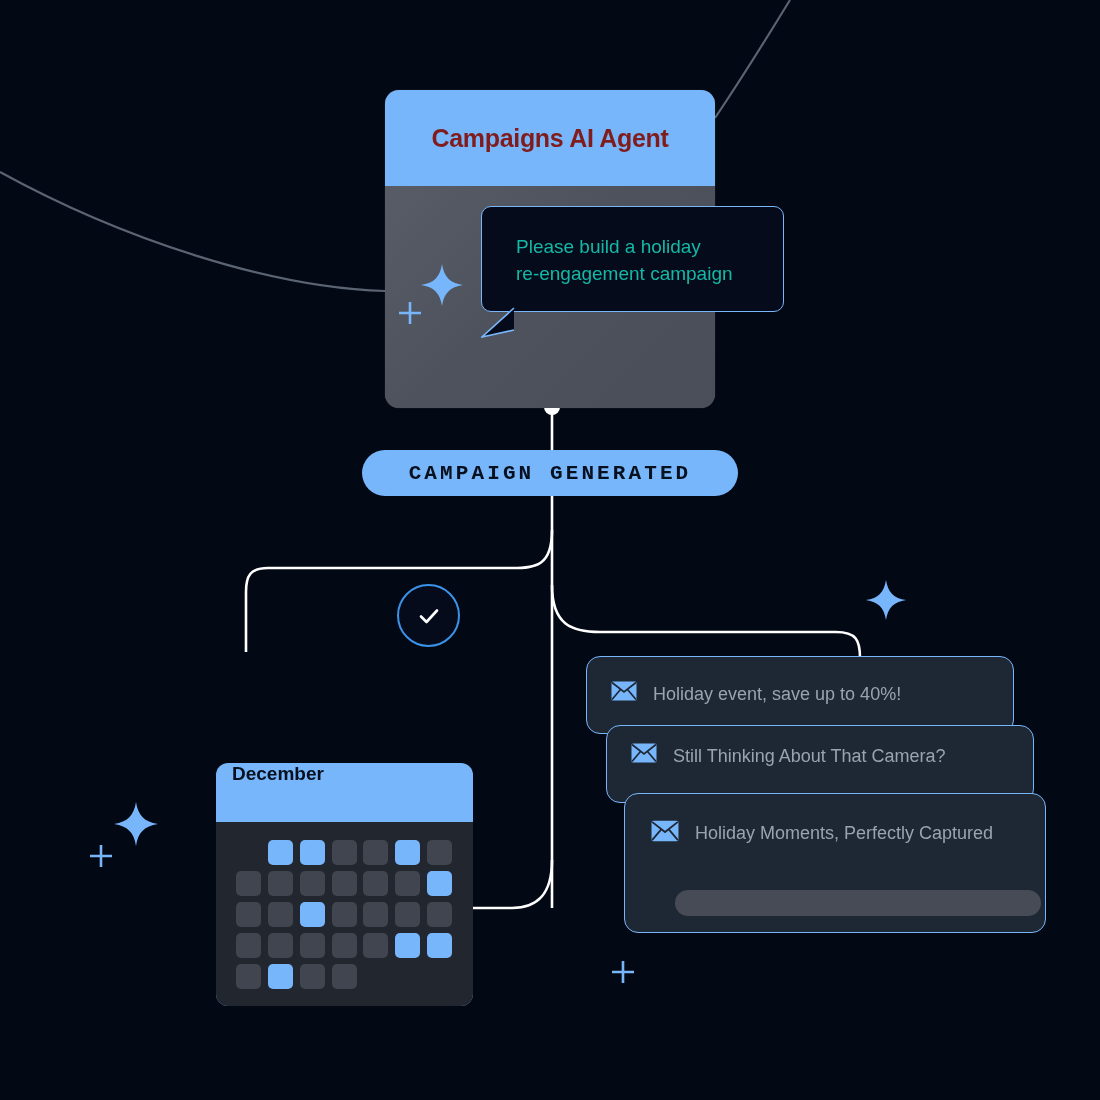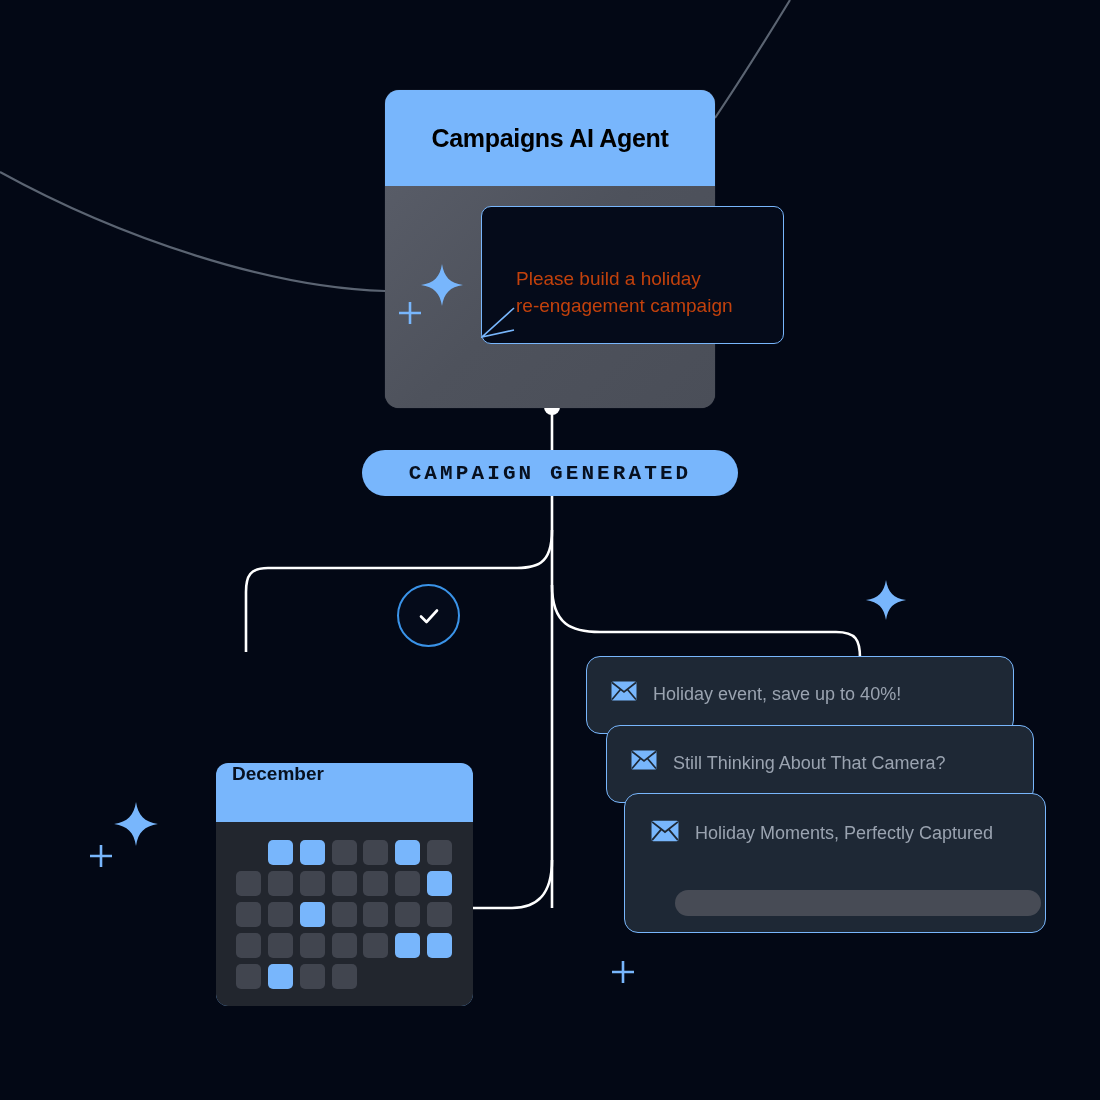--- a/index.html
+++ b/index.html
@@ -43,21 +43,21 @@
     box-shadow: 0 0 0 1px rgba(255,255,255,0.03);
   }
   #agent-card-header {
     height: 96px;
     background: #78B6FC;
     display: flex;
     align-items: center;
     justify-content: center;
   }
   #agent-card-title {
-    color: #000000;
+    color: #7f1d1d;
     font-size: 25px;
     font-weight: bold;
     letter-spacing: -0.3px;
   }
   #agent-card-body {
     position: relative;
     height: 222px;
     background: linear-gradient(135deg, #585C67 0%, #4E525C 45%, #4A4E58 100%);
   }
 
@@ -69,25 +69,24 @@
   #speech-bubble {
     left: 481px; top: 206px;
     width: 303px;
     box-sizing: border-box;
     padding: 26px 26px 24px 34px;
     background: #050B1A;
     border: 1.6px solid #78B6FC;
     border-radius: 10px;
   }
   #speech-bubble-text {
-    color: #c2410c;
+    color: #14b8a6;
     font-size: 19px;
     line-height: 27px;
     white-space: pre-line;
-    margin-top: 32px;
   }
   #speech-bubble-tail {
     left: 481px; top: 306px;
     width: 34px; height: 32px;
   }
 
   
   #status-badge {
     left: 362px; top: 450px;
     width: 376px; height: 46px;
@@ -175,21 +174,21 @@
   
   .email-card {
     box-sizing: border-box;
     background: #1E2835;
     border: 1.6px solid #78B6FC;
     border-radius: 14px;
     display: flex;
     align-items: flex-start;
   }
   #email-card-0 { left: 586px; top: 656px; width: 428px; height: 78px; padding: 24px 0 0 24px; }
-  #email-card-1 { left: 606px; top: 725px; width: 428px; height: 78px; padding: 24px 0 0 24px; }
+  #email-card-1 { left: 606px; top: 725px; width: 428px; height: 78px; padding: 17px 0 0 24px; }
   #email-card-2 { left: 624px; top: 793px; width: 422px; height: 140px; padding: 26px 4px 0 26px; flex-wrap: wrap; }
   .email-subject {
     color: #9AA3B0;
     font-size: 18px;
     margin-left: 16px;
     white-space: nowrap;
     line-height: 26px;
   }
   #email-progress-bar {
     margin-top: 28px;

